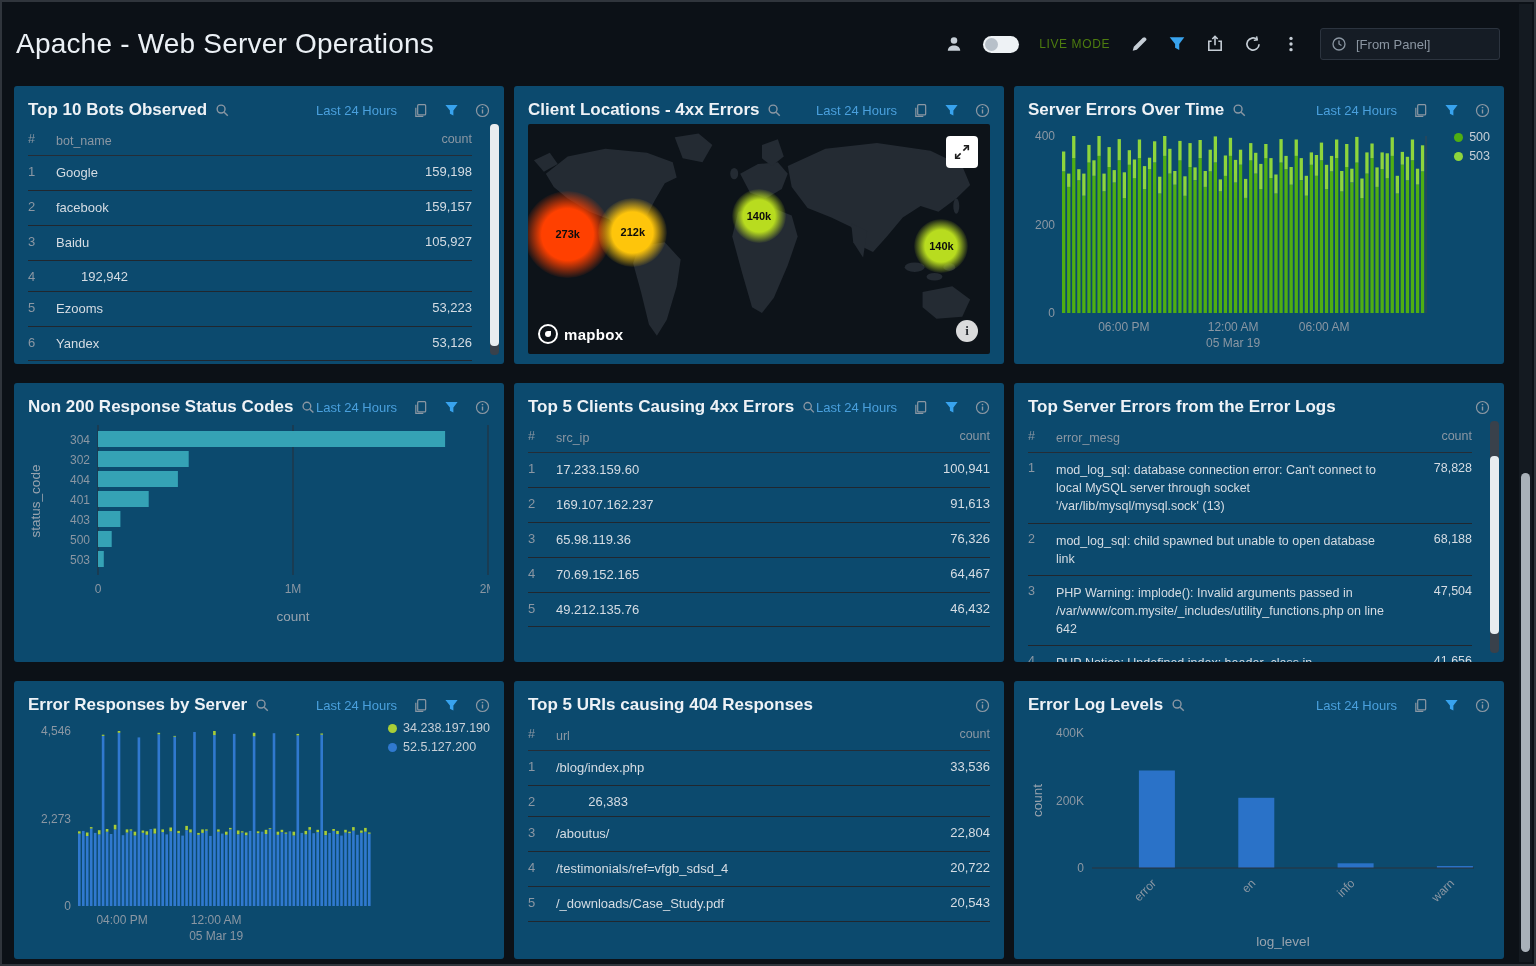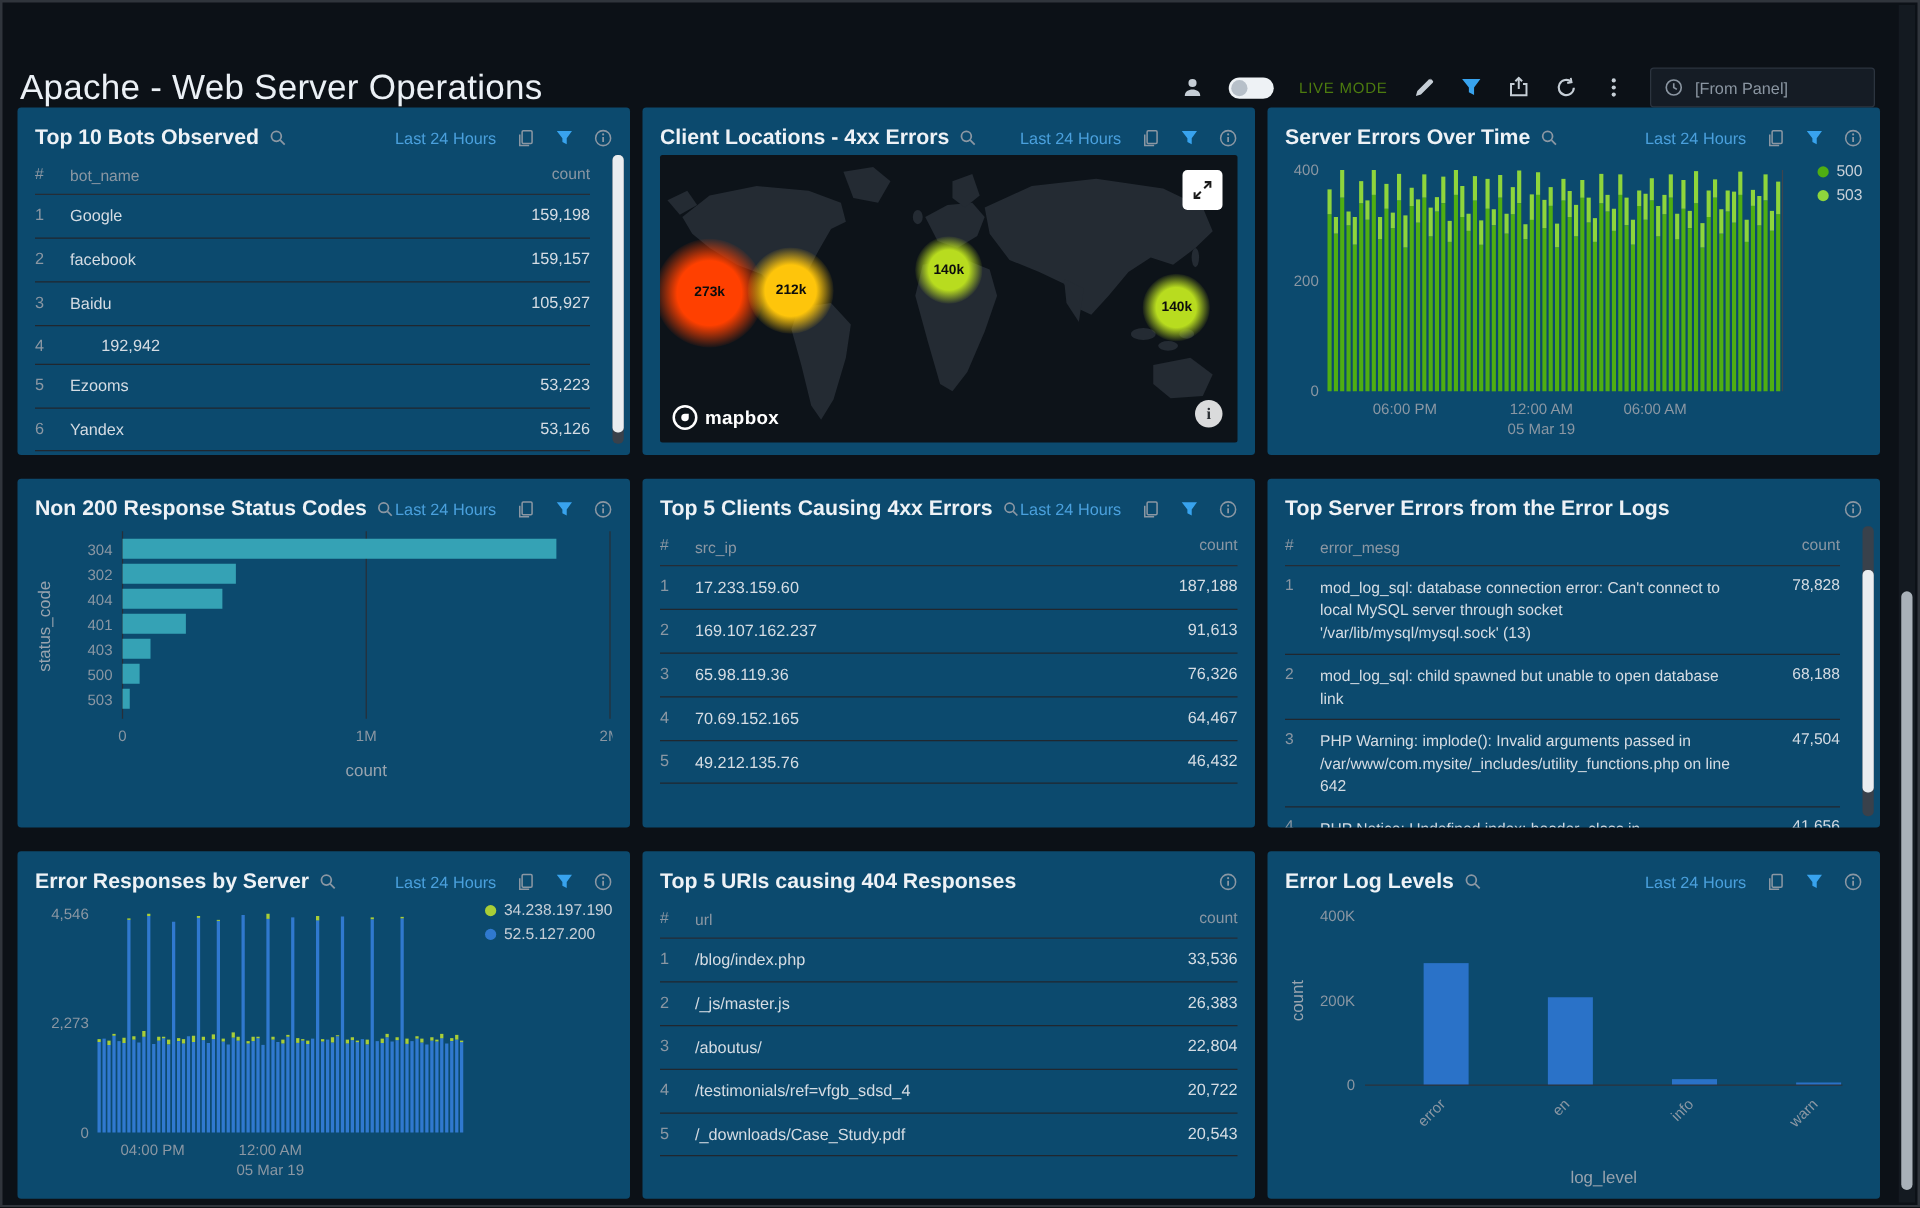--- a/index.html
+++ b/index.html
@@ -1,19 +1,19 @@
 <!DOCTYPE html>
 <html><head>
 <meta charset="utf-8">
 <style>
   html,body{margin:0;padding:0;background:#000;}
   .window{width:1536px;height:966px;position:relative;background:#0c1117;overflow:hidden;
     font-family:"Liberation Sans",sans-serif;border:2px solid #30353c;box-sizing:border-box;color:#d5dce3;}
   
-  .topbar{height:84px;display:flex;align-items:flex-end;justify-content:space-between;padding:0 34px 0 14px;}
+  .topbar{height:84px;display:flex;align-items:center;justify-content:space-between;padding:0 34px 0 14px;}
   .topbar h1{font-size:28px;font-weight:500;color:#ebf0f5;margin:0;letter-spacing:.2px;}
   .top-actions{display:flex;align-items:center;gap:20px;}
   .icn{display:inline-flex;width:16px;height:16px;color:#c6ced6;cursor:pointer;}
   .icn svg{width:100%;height:100%;}
   .icn.big{width:18px;height:18px;}
   .toggle{width:36px;height:17px;border-radius:9px;background:#eef2f5;position:relative;cursor:pointer;}
   .toggle .knob{position:absolute;left:2px;top:2px;width:13px;height:13px;border-radius:50%;background:#b7c0c9;}
   .livemode{font-size:12px;color:#4d7c0f;letter-spacing:.6px;}
   .timebox{display:flex;align-items:center;gap:9px;width:158px;height:30px;background:#151c25;
     border:1px solid #2c343f;border-radius:3px;padding:0 10px;color:#8b96a2;font-size:13px;cursor:pointer;}
@@ -575,21 +575,21 @@
       </div>
       <div class="tbl">
           <div class="trow thead">
             <div class="tcell c0">#</div>
             <div class="tcell c1">src_ip</div>
             <div class="tcell c2">count</div>
           </div>
           <div class="trow">
             <div class="tcell c0">1</div>
             <div class="tcell c1">17.233.159.60</div>
-            <div class="tcell c2">187,188</div>
+            <div class="tcell c2">100,941</div>
           </div>
           <div class="trow">
             <div class="tcell c0">2</div>
             <div class="tcell c1">169.107.162.237</div>
             <div class="tcell c2">91,613</div>
           </div>
           <div class="trow">
             <div class="tcell c0">3</div>
             <div class="tcell c1">65.98.119.36</div>
             <div class="tcell c2">76,326</div>
@@ -855,21 +855,20 @@
             <div class="tcell c1">url</div>
             <div class="tcell c2">count</div>
           </div>
           <div class="trow">
             <div class="tcell c0">1</div>
             <div class="tcell c1">/blog/index.php</div>
             <div class="tcell c2">33,536</div>
           </div>
           <div class="trow">
             <div class="tcell c0">2</div>
-            <div class="tcell c1">/_js/master.js</div>
             <div class="tcell c2">26,383</div>
           </div>
           <div class="trow">
             <div class="tcell c0">3</div>
             <div class="tcell c1">/aboutus/</div>
             <div class="tcell c2">22,804</div>
           </div>
           <div class="trow">
             <div class="tcell c0">4</div>
             <div class="tcell c1">/testimonials/ref=vfgb_sdsd_4</div>

